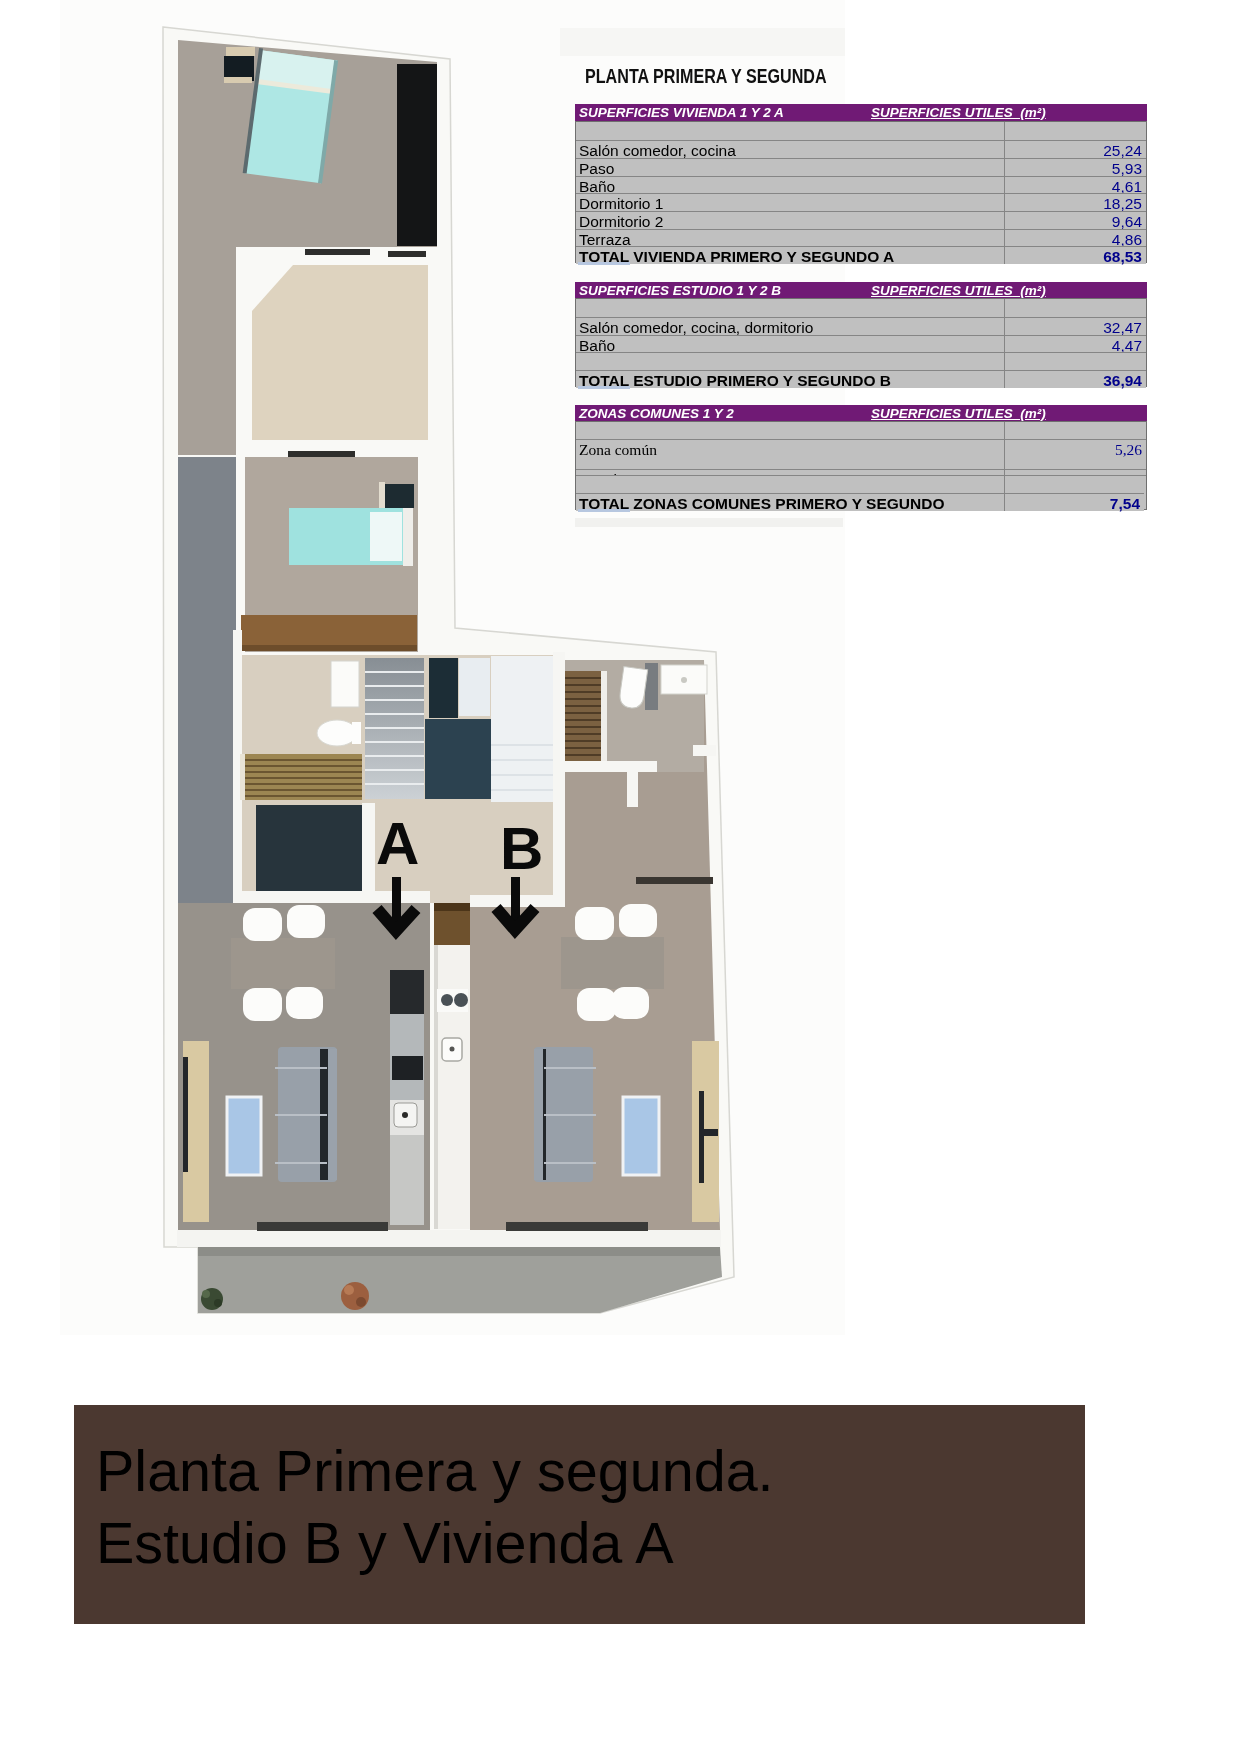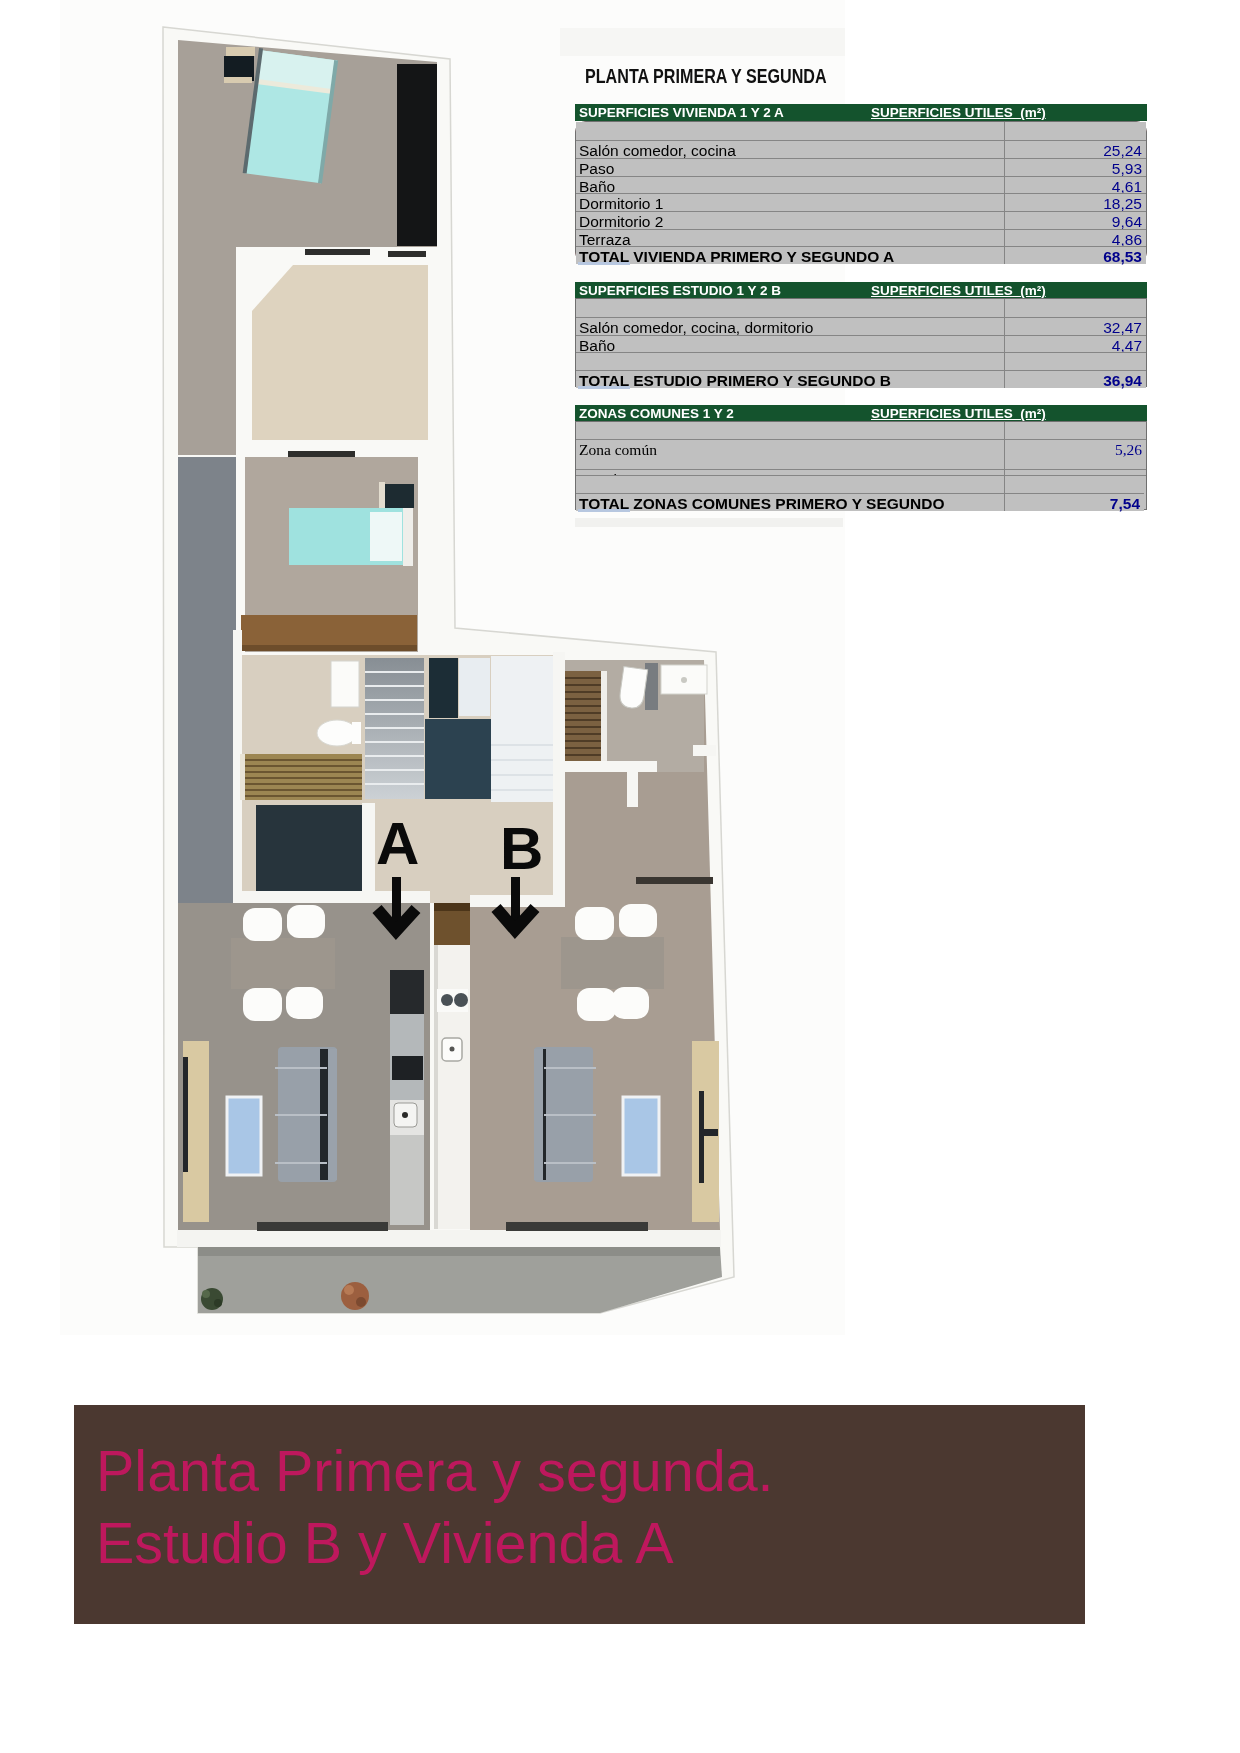--- a/index.html
+++ b/index.html
@@ -1,20 +1,20 @@
 <!DOCTYPE html>
 <html><head>
 <meta charset="utf-8">
 <style>
   html,body{margin:0;padding:0;background:#ffffff;}
   #page{position:relative;width:1240px;height:1753px;background:#ffffff;overflow:hidden;
         font-family:"Liberation Sans", sans-serif;}
   .abs{position:absolute;}
   
-  .thead{position:absolute;background:#14532d;color:#ffffff;font-weight:bold;
+  .thead{position:absolute;background:#701a75;color:#ffffff;font-style:italic;font-weight:bold;
          font-size:13.5px;line-height:16px;}
   .trow{position:absolute;background:#c0c0c0;color:#000;font-size:15.5px;
         border-top:1px solid #858585;box-sizing:border-box;}
   .tlab{position:absolute;left:3px;top:1px;white-space:nowrap;}
   .tval{position:absolute;right:4px;top:1px;color:#00008b;}
   .vline{position:absolute;width:1px;background:#858585;}
   .tframe{position:absolute;border:1px solid #6f6f6f;box-sizing:border-box;}
 </style>
 </head>
 <body>
@@ -256,21 +256,21 @@
     <path d="M496,908 L515,930 L535,908" fill="none" stroke="#0a0a0a" stroke-width="12"></path>
   </svg>
 
   <div class="abs" style="left:585px;top:65px;font-size:20.3px;font-weight:bold;color:#111;transform:scaleX(0.795);transform-origin:0 0;white-space:nowrap;">PLANTA PRIMERA Y SEGUNDA</div>
 
   <div class="thead" style="left:575px;top:104px;width:572px;height:17px;">
     <span style="position:absolute;left:4px;top:1px;">SUPERFICIES VIVIENDA 1 Y 2 A</span>
     <span style="position:absolute;left:296px;top:1px;text-decoration:underline;">SUPERFICIES UTILES&nbsp; (m²)</span>
   </div>
 
-  <div class="tframe" style="left:575px;top:121px;width:572px;height:142px;background:#b91c1c;border-radius:11px;">
+  <div class="tframe" style="left:575px;top:121px;width:572px;height:142px;background:#b91c1c;">
     <div class="trow" style="left:0;top:0;width:570px;height:18px;border-top:none;"></div>
     <div class="trow" style="left:0;top:18px;width:570px;height:18px;">
         <span class="tlab">Salón comedor, cocina</span>
         <span class="tval">25,24</span>
       </div>
     <div class="trow" style="left:0;top:36px;width:570px;height:18px;">
         <span class="tlab">Paso</span>
         <span class="tval">5,93</span>
       </div>
     <div class="trow" style="left:0;top:54px;width:570px;height:17px;">
@@ -340,14 +340,14 @@
     <div class="trow" style="left:0;top:71px;width:568px;height:18px;font-weight:bold;">
         <span class="tlab">TOTAL ZONAS COMUNES PRIMERO Y SEGUNDO</span>
         <span style="position:absolute;left:2px;top:15px;width:52px;height:2.5px;background:#b7c7e0;"></span>
         <span class="tval">7,54</span>
       </div>
     <div class="vline" style="left:428px;top:0;height:89px;"></div>
   </div>
 
   <div class="abs" style="left:74px;top:1405px;width:1011px;height:219px;background:#4b3830;"></div>
 
-  <div class="abs" style="left:96px;top:1434.6px;font-size:57.5px;line-height:72.5px;color:#be185d;white-space:nowrap;">Planta Primera y segunda.<br>Estudio B y Vivienda A</div>
+  <div class="abs" style="left:96px;top:1434.6px;font-size:57.5px;line-height:72.5px;color:#000000;white-space:nowrap;">Planta Primera y segunda.<br>Estudio B y Vivienda A</div>
 </div>
 
 </body></html>

